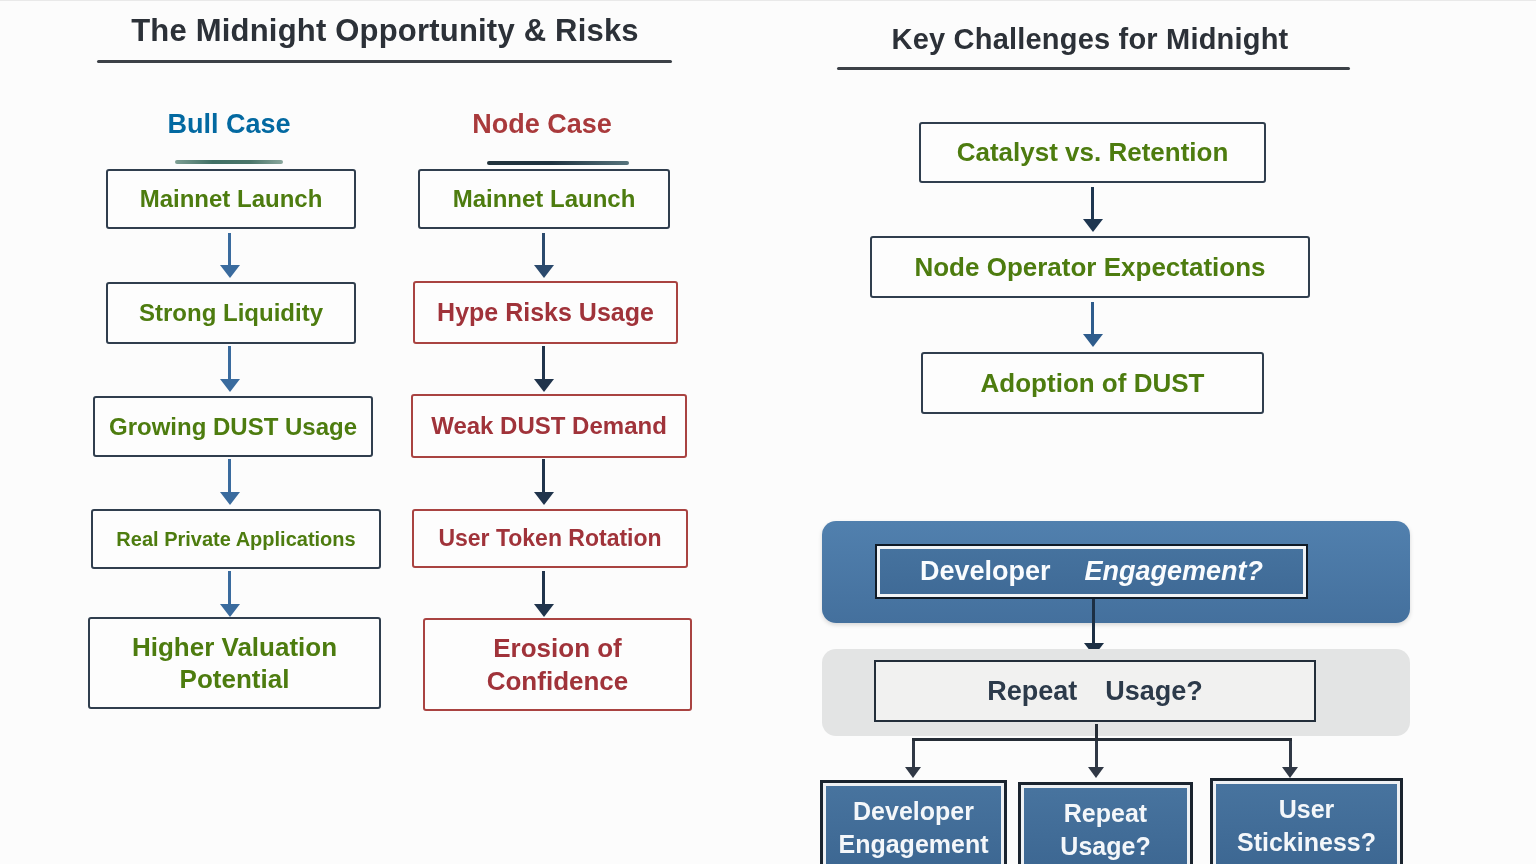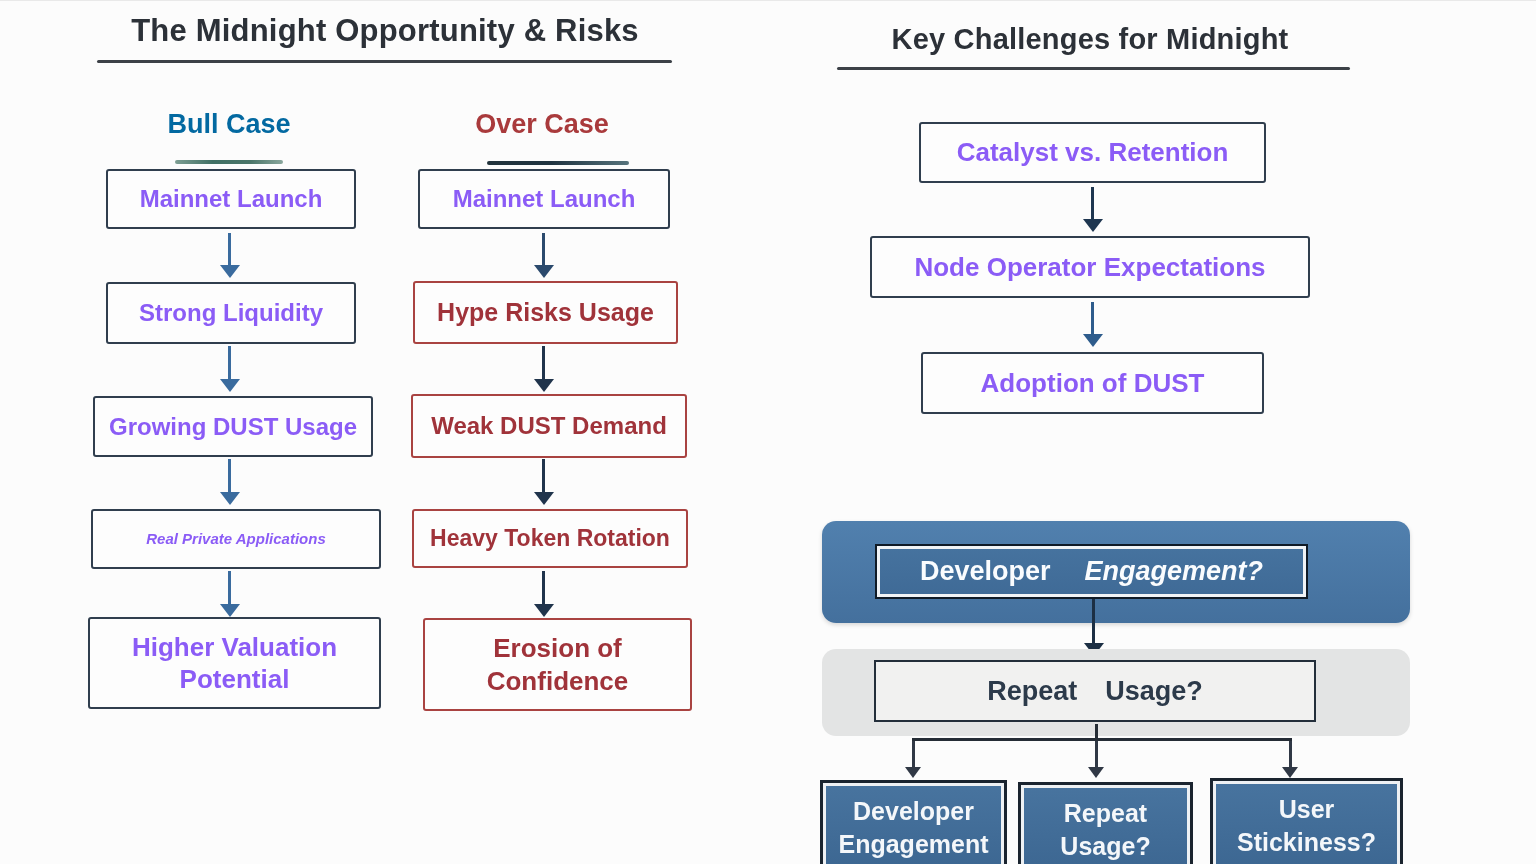--- a/index.html
+++ b/index.html
@@ -19,26 +19,26 @@
 
   .col-heading { position:absolute; text-align:center; font-weight:bold; font-size:27px; }
   .swoosh { position:absolute; height:4px; border-radius:3px; }
   .swoosh.teal { background:linear-gradient(90deg,#7d9e93,#3f6f63 35%,#4a7569 70%,#8aa79d); }
   .swoosh.dark { background:linear-gradient(90deg,#22333c,#1f3340 45%,#56737c); }
 
   
   .node {
     position:absolute; display:flex; align-items:center; justify-content:center;
     text-align:center; background:#fdfdfd; border:2px solid #303e4e; border-radius:3px;
-    font-weight:bold; color:#8b5cf6; font-size:24px; line-height:1.25; padding:0 4px;
+    font-weight:bold; color:#4d7c0f; font-size:24px; line-height:1.25; padding:0 4px;
     box-sizing:border-box;
   }
   .node.red { border-color:#a94341; color:#a0333a; }
   .nowrap { white-space:nowrap; }
-  .fs21{font-size:15px;font-style:italic;} .fs23{font-size:23px;}
+  .fs21{font-size:20px;} .fs23{font-size:23px;}
   .fs25{font-size:25px;} .fs26{font-size:26px;}
 
   
   .arrow { position:absolute; width:3px; background:var(--c,#3a6b9e); }
   .arrow::after {
     content:""; position:absolute; top:100%; left:50%; transform:translateX(-50%);
     border:10px solid transparent; border-bottom:0; border-top:13px solid var(--c,#3a6b9e);
   }
   .thin.arrow { width:2.5px; }
   .thin.arrow::after { border-left-width:8px; border-right-width:8px; border-top-width:11px; }
@@ -74,40 +74,40 @@
 </style>
 </head>
 <body>
 
 <div class="canvas">
 
   <div class="panel-title" style="left:60px;top:12px;width:650px;font-size:31px;">The Midnight Opportunity &amp; Risks</div>
   <div class="rule" style="left:97px;top:59px;width:575px;"></div>
 
   <div class="col-heading" style="left:104px;top:108px;width:250px;color:#0369a1;">Bull Case</div>
-  <div class="col-heading" style="left:417px;top:108px;width:250px;color:#a93a3c;">Over Case</div>
+  <div class="col-heading" style="left:417px;top:108px;width:250px;color:#a93a3c;">Node Case</div>
 
   <div class="swoosh teal" style="left:175px;top:159px;width:108px;"></div>
   <div class="swoosh dark" style="left:487px;top:160px;width:142px;"></div>
 
   <div class="node nowrap" style="left:106px;top:168px;width:250px;height:60px;">Mainnet Launch</div>
   <div class="node nowrap" style="left:106px;top:281px;width:250px;height:62px;">Strong Liquidity</div>
   <div class="node nowrap" style="left:93px;top:395px;width:280px;height:61px;">Growing DUST Usage</div>
   <div class="node nowrap fs21" style="left:91px;top:508px;width:290px;height:60px;">Real Private Applications</div>
   <div class="node fs26" style="left:88px;top:616px;width:293px;height:92px;">Higher Valuation Potential</div>
 
   <div class="arrow" style="left:228px;top:232px;height:32px;--c:#3a6b9e;"></div>
   <div class="arrow" style="left:228px;top:345px;height:33px;--c:#3a6b9e;"></div>
   <div class="arrow" style="left:228px;top:458px;height:33px;--c:#3a6b9e;"></div>
   <div class="arrow" style="left:228px;top:570px;height:33px;--c:#3a6b9e;"></div>
 
   <div class="node nowrap" style="left:418px;top:168px;width:252px;height:60px;">Mainnet Launch</div>
   <div class="node red nowrap fs25" style="left:413px;top:280px;width:265px;height:63px;">Hype Risks Usage</div>
   <div class="node red nowrap" style="left:411px;top:393px;width:276px;height:64px;">Weak DUST Demand</div>
-  <div class="node red nowrap fs23" style="left:412px;top:508px;width:276px;height:59px;">Heavy Token Rotation</div>
+  <div class="node red nowrap fs23" style="left:412px;top:508px;width:276px;height:59px;">User Token Rotation</div>
   <div class="node red fs26" style="left:423px;top:617px;width:269px;height:93px;">Erosion of Confidence</div>
 
   <div class="arrow" style="left:542px;top:232px;height:32px;--c:#2b4a6d;"></div>
   <div class="arrow" style="left:542px;top:345px;height:33px;--c:#20344c;"></div>
   <div class="arrow" style="left:542px;top:458px;height:33px;--c:#20344c;"></div>
   <div class="arrow" style="left:542px;top:570px;height:33px;--c:#20344c;"></div>
 
   <div class="panel-title" style="left:790px;top:22px;width:600px;font-size:29px;">Key Challenges for Midnight</div>
   <div class="rule" style="left:837px;top:66px;width:513px;"></div>
 

